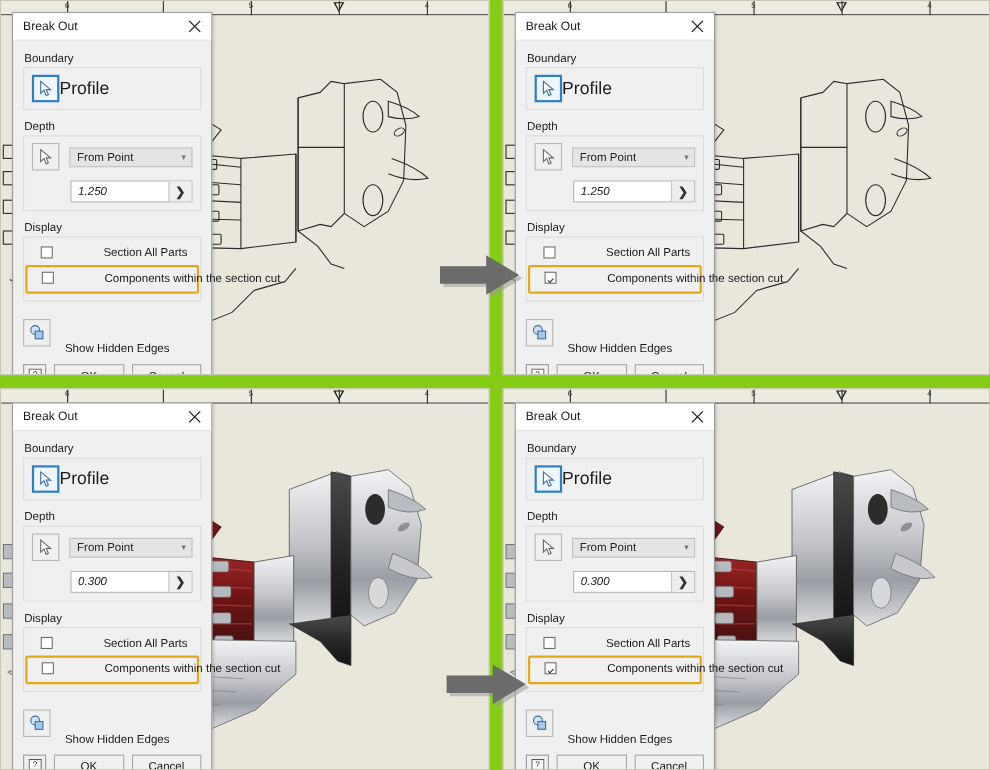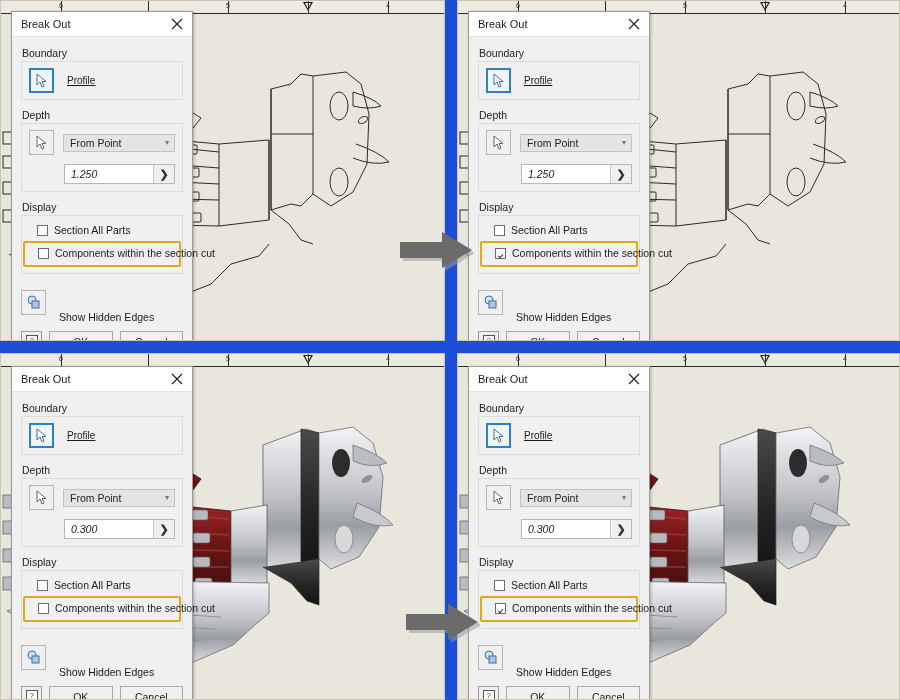--- a/index.html
+++ b/index.html
@@ -5,21 +5,21 @@
   * { box-sizing: border-box; margin: 0; padding: 0; }
   html, body {
     width: 900px; height: 700px;
     background: #ffffff;
     font-family: "Liberation Sans", sans-serif;
     overflow: hidden;
   }
   #root {
     position: relative;
     width: 900px; height: 700px;
-    background: #1d4ed8;
+    background: #84cc16;
   }
 
   
   .quad {
     position: absolute;
     background: #e9e7dc;
     overflow: hidden;
     border: 1px solid #c9c6b8;
   }
   .q-tl { left: 0;   top: 0;   width: 445px; height: 341px; }
@@ -115,21 +115,21 @@
 
   .icon-btn {
     width: 25px; height: 25px;
     background: #f0f0f0;
     border: 1px solid #b6b6b6;
     display: flex; align-items: center; justify-content: center;
     flex: none;
   }
   .icon-btn.sel { border: 2px solid #2e7fc4; background: #eef5fc; }
 
-  .row-label { margin-left: 13px; font-size: 10px; text-decoration: underline; }
+  .row-label { font-size: 16px; }
 
   .combo {
     flex: 1; height: 18px; margin-left: 9px;
     background: #e4e4e4;
     border: 1px solid #c2c2c2;
     display: flex; align-items: center;
     padding: 0 3px 0 6px;
     font-size: 10.5px; color: #222;
   }
   .combo .cv { flex: 1; }
@@ -148,21 +148,21 @@
   .spin .sbtn {
     width: 21px; height: 18px;
     background: #efefef;
     border-left: 1px solid #c6c6c6;
     display: flex; align-items: center; justify-content: center;
     font-size: 11px; font-weight: bold; color: #333;
   }
 
   
   .disp-box { border: 1px solid #dcdcdc; padding: 5px 7px 6px 7px; margin-bottom: 8px; }
-  .cbrow { display: flex; align-items: flex-end; padding: 3px 0 3px 8px; }
+  .cbrow { display: flex; align-items: flex-start; padding: 3px 0 3px 8px; gap: 40px; }
   .cbrow.hl {
     border: 2px solid #e3a81a;
     border-radius: 2px;
     margin: 2px -6px 0 -6px;
     padding: 4px 0 6px 13px;
     background: rgba(255,255,255,0.0);
   }
   .cb {
     width: 11px; height: 11px;
     border: 1px solid #6d6d6d;

